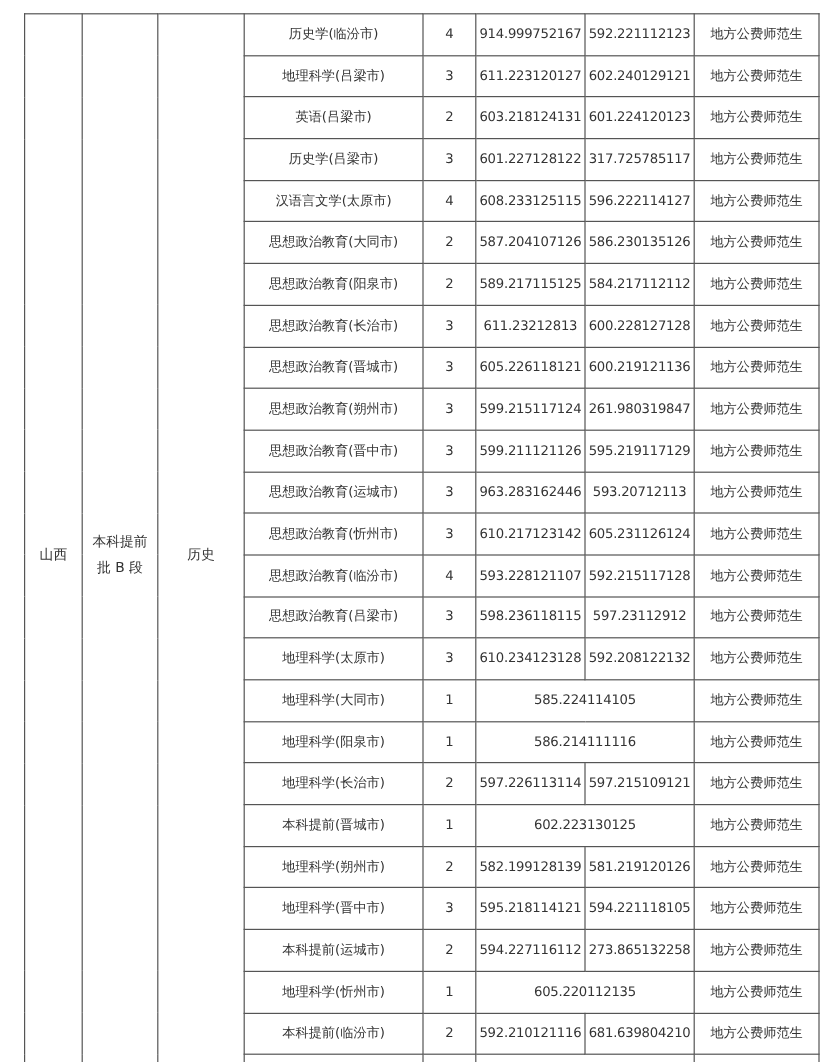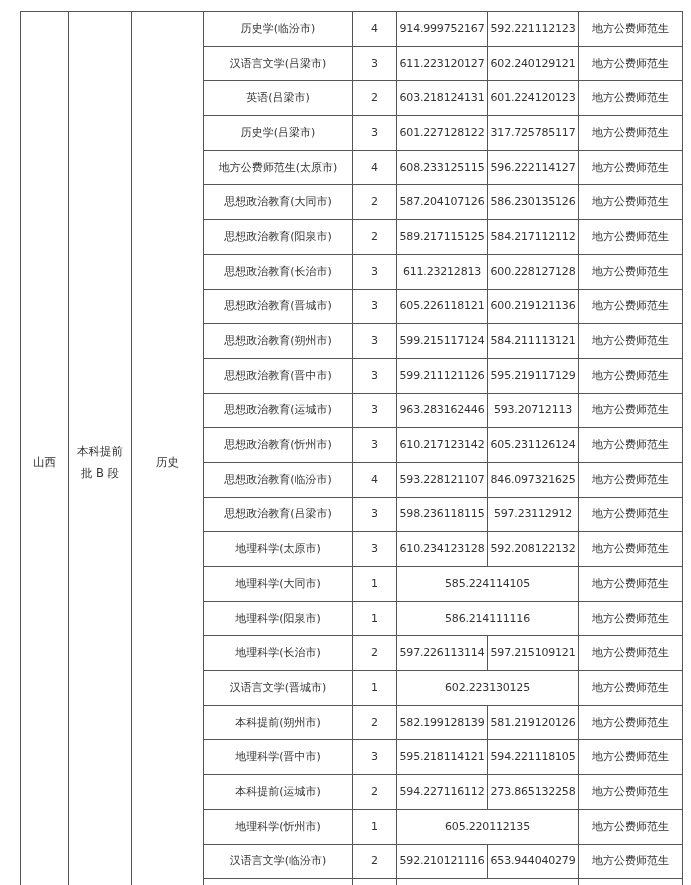--- a/index.html
+++ b/index.html
@@ -39,42 +39,42 @@
             <div>批 B 段</div>
           </td>
           <td rowspan="26" class="merged">历史</td>
           <td>历史学(临汾市)</td>
           <td class="num">4</td>
           <td class="num">914.999752167</td>
           <td class="num">592.221112123</td>
           <td>地方公费师范生</td>
         </tr>
         <tr>
-          <td>汉语言文学(吕梁市)</td>
+          <td>地理科学(吕梁市)</td>
           <td class="num">3</td>
           <td class="num">611.223120127</td>
           <td class="num">602.240129121</td>
           <td>地方公费师范生</td>
         </tr>
         <tr>
           <td>英语(吕梁市)</td>
           <td class="num">2</td>
           <td class="num">603.218124131</td>
           <td class="num">601.224120123</td>
           <td>地方公费师范生</td>
         </tr>
         <tr>
           <td>历史学(吕梁市)</td>
           <td class="num">3</td>
           <td class="num">601.227128122</td>
           <td class="num">317.725785117</td>
           <td>地方公费师范生</td>
         </tr>
         <tr>
-          <td>地方公费师范生(太原市)</td>
+          <td>汉语言文学(太原市)</td>
           <td class="num">4</td>
           <td class="num">608.233125115</td>
           <td class="num">596.222114127</td>
           <td>地方公费师范生</td>
         </tr>
         <tr>
           <td>思想政治教育(大同市)</td>
           <td class="num">2</td>
           <td class="num">587.204107126</td>
           <td class="num">586.230135126</td>
@@ -98,21 +98,21 @@
           <td>思想政治教育(晋城市)</td>
           <td class="num">3</td>
           <td class="num">605.226118121</td>
           <td class="num">600.219121136</td>
           <td>地方公费师范生</td>
         </tr>
         <tr>
           <td>思想政治教育(朔州市)</td>
           <td class="num">3</td>
           <td class="num">599.215117124</td>
-          <td class="num">584.211113121</td>
+          <td class="num">261.980319847</td>
           <td>地方公费师范生</td>
         </tr>
         <tr>
           <td>思想政治教育(晋中市)</td>
           <td class="num">3</td>
           <td class="num">599.211121126</td>
           <td class="num">595.219117129</td>
           <td>地方公费师范生</td>
         </tr>
         <tr>
@@ -126,21 +126,21 @@
           <td>思想政治教育(忻州市)</td>
           <td class="num">3</td>
           <td class="num">610.217123142</td>
           <td class="num">605.231126124</td>
           <td>地方公费师范生</td>
         </tr>
         <tr>
           <td>思想政治教育(临汾市)</td>
           <td class="num">4</td>
           <td class="num">593.228121107</td>
-          <td class="num">846.097321625</td>
+          <td class="num">592.215117128</td>
           <td>地方公费师范生</td>
         </tr>
         <tr>
           <td>思想政治教育(吕梁市)</td>
           <td class="num">3</td>
           <td class="num">598.236118115</td>
           <td class="num">597.23112912</td>
           <td>地方公费师范生</td>
         </tr>
         <tr>
@@ -163,27 +163,27 @@
           <td>地方公费师范生</td>
         </tr>
         <tr>
           <td>地理科学(长治市)</td>
           <td class="num">2</td>
           <td class="num">597.226113114</td>
           <td class="num">597.215109121</td>
           <td>地方公费师范生</td>
         </tr>
         <tr>
-          <td>汉语言文学(晋城市)</td>
+          <td>本科提前(晋城市)</td>
           <td class="num">1</td>
           <td class="num" colspan="2">602.223130125</td>
           <td>地方公费师范生</td>
         </tr>
         <tr>
-          <td>本科提前(朔州市)</td>
+          <td>地理科学(朔州市)</td>
           <td class="num">2</td>
           <td class="num">582.199128139</td>
           <td class="num">581.219120126</td>
           <td>地方公费师范生</td>
         </tr>
         <tr>
           <td>地理科学(晋中市)</td>
           <td class="num">3</td>
           <td class="num">595.218114121</td>
           <td class="num">594.221118105</td>
@@ -196,24 +196,24 @@
           <td class="num">273.865132258</td>
           <td>地方公费师范生</td>
         </tr>
         <tr>
           <td>地理科学(忻州市)</td>
           <td class="num">1</td>
           <td class="num" colspan="2">605.220112135</td>
           <td>地方公费师范生</td>
         </tr>
         <tr>
-          <td>汉语言文学(临汾市)</td>
+          <td>本科提前(临汾市)</td>
           <td class="num">2</td>
           <td class="num">592.210121116</td>
-          <td class="num">653.944040279</td>
+          <td class="num">681.639804210</td>
           <td>地方公费师范生</td>
         </tr>
         <tr>
           <td>地理科学(吕梁市)</td>
           <td class="num">1</td>
           <td class="num" colspan="2">602.22511712</td>
           <td>地方公费师范生</td>
         </tr>
       </tbody>
   </table>

